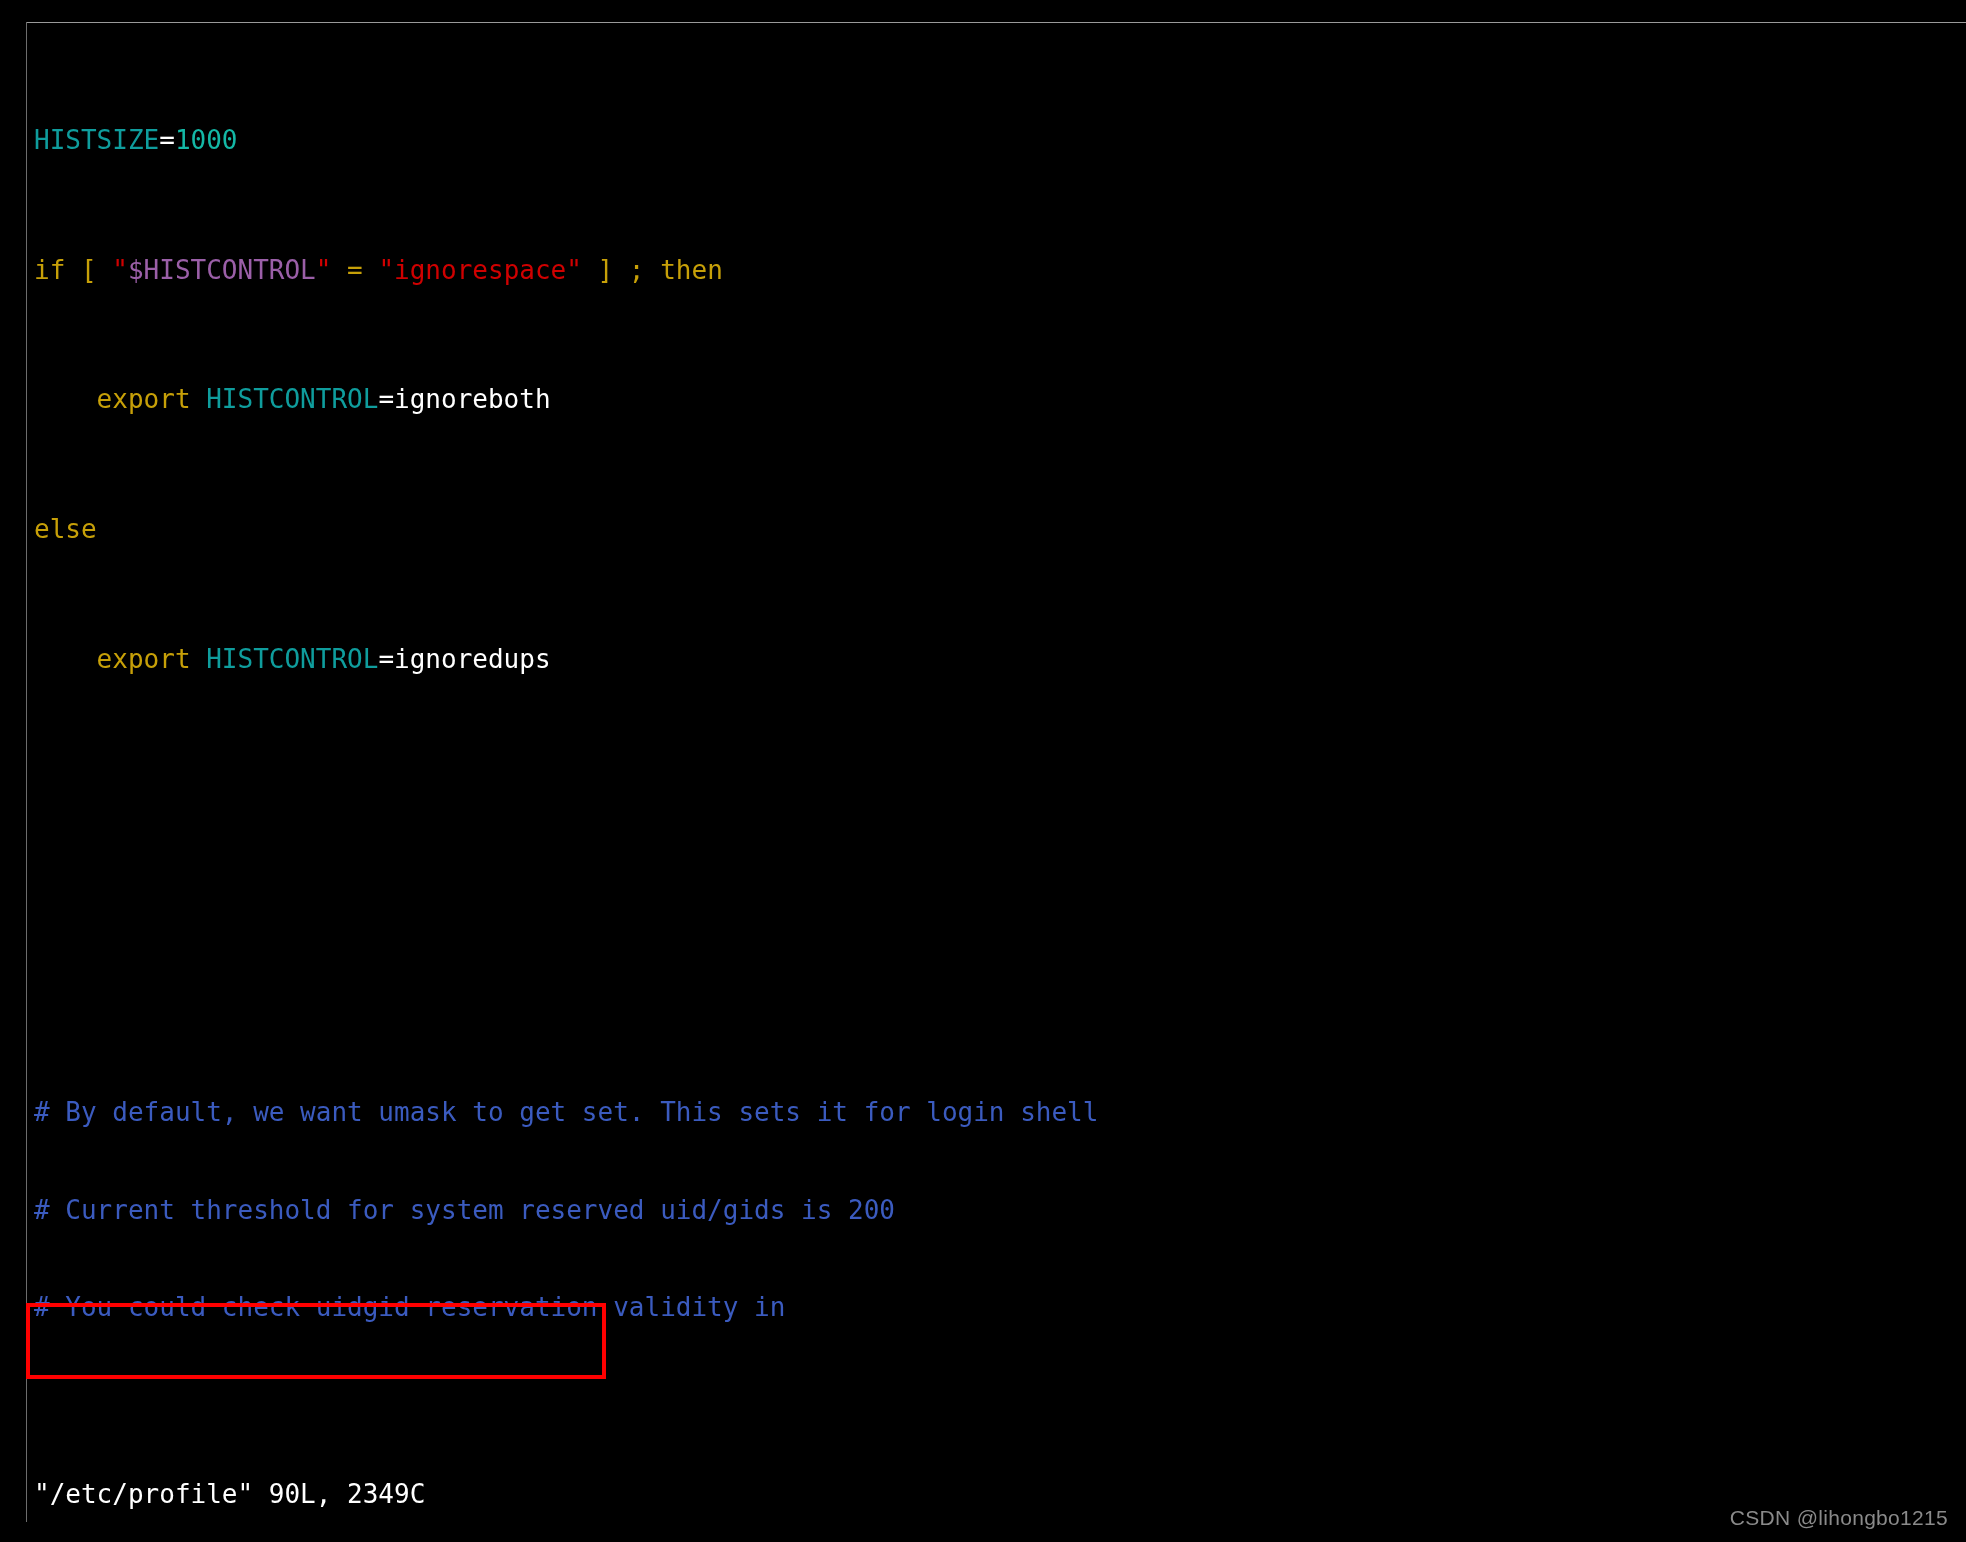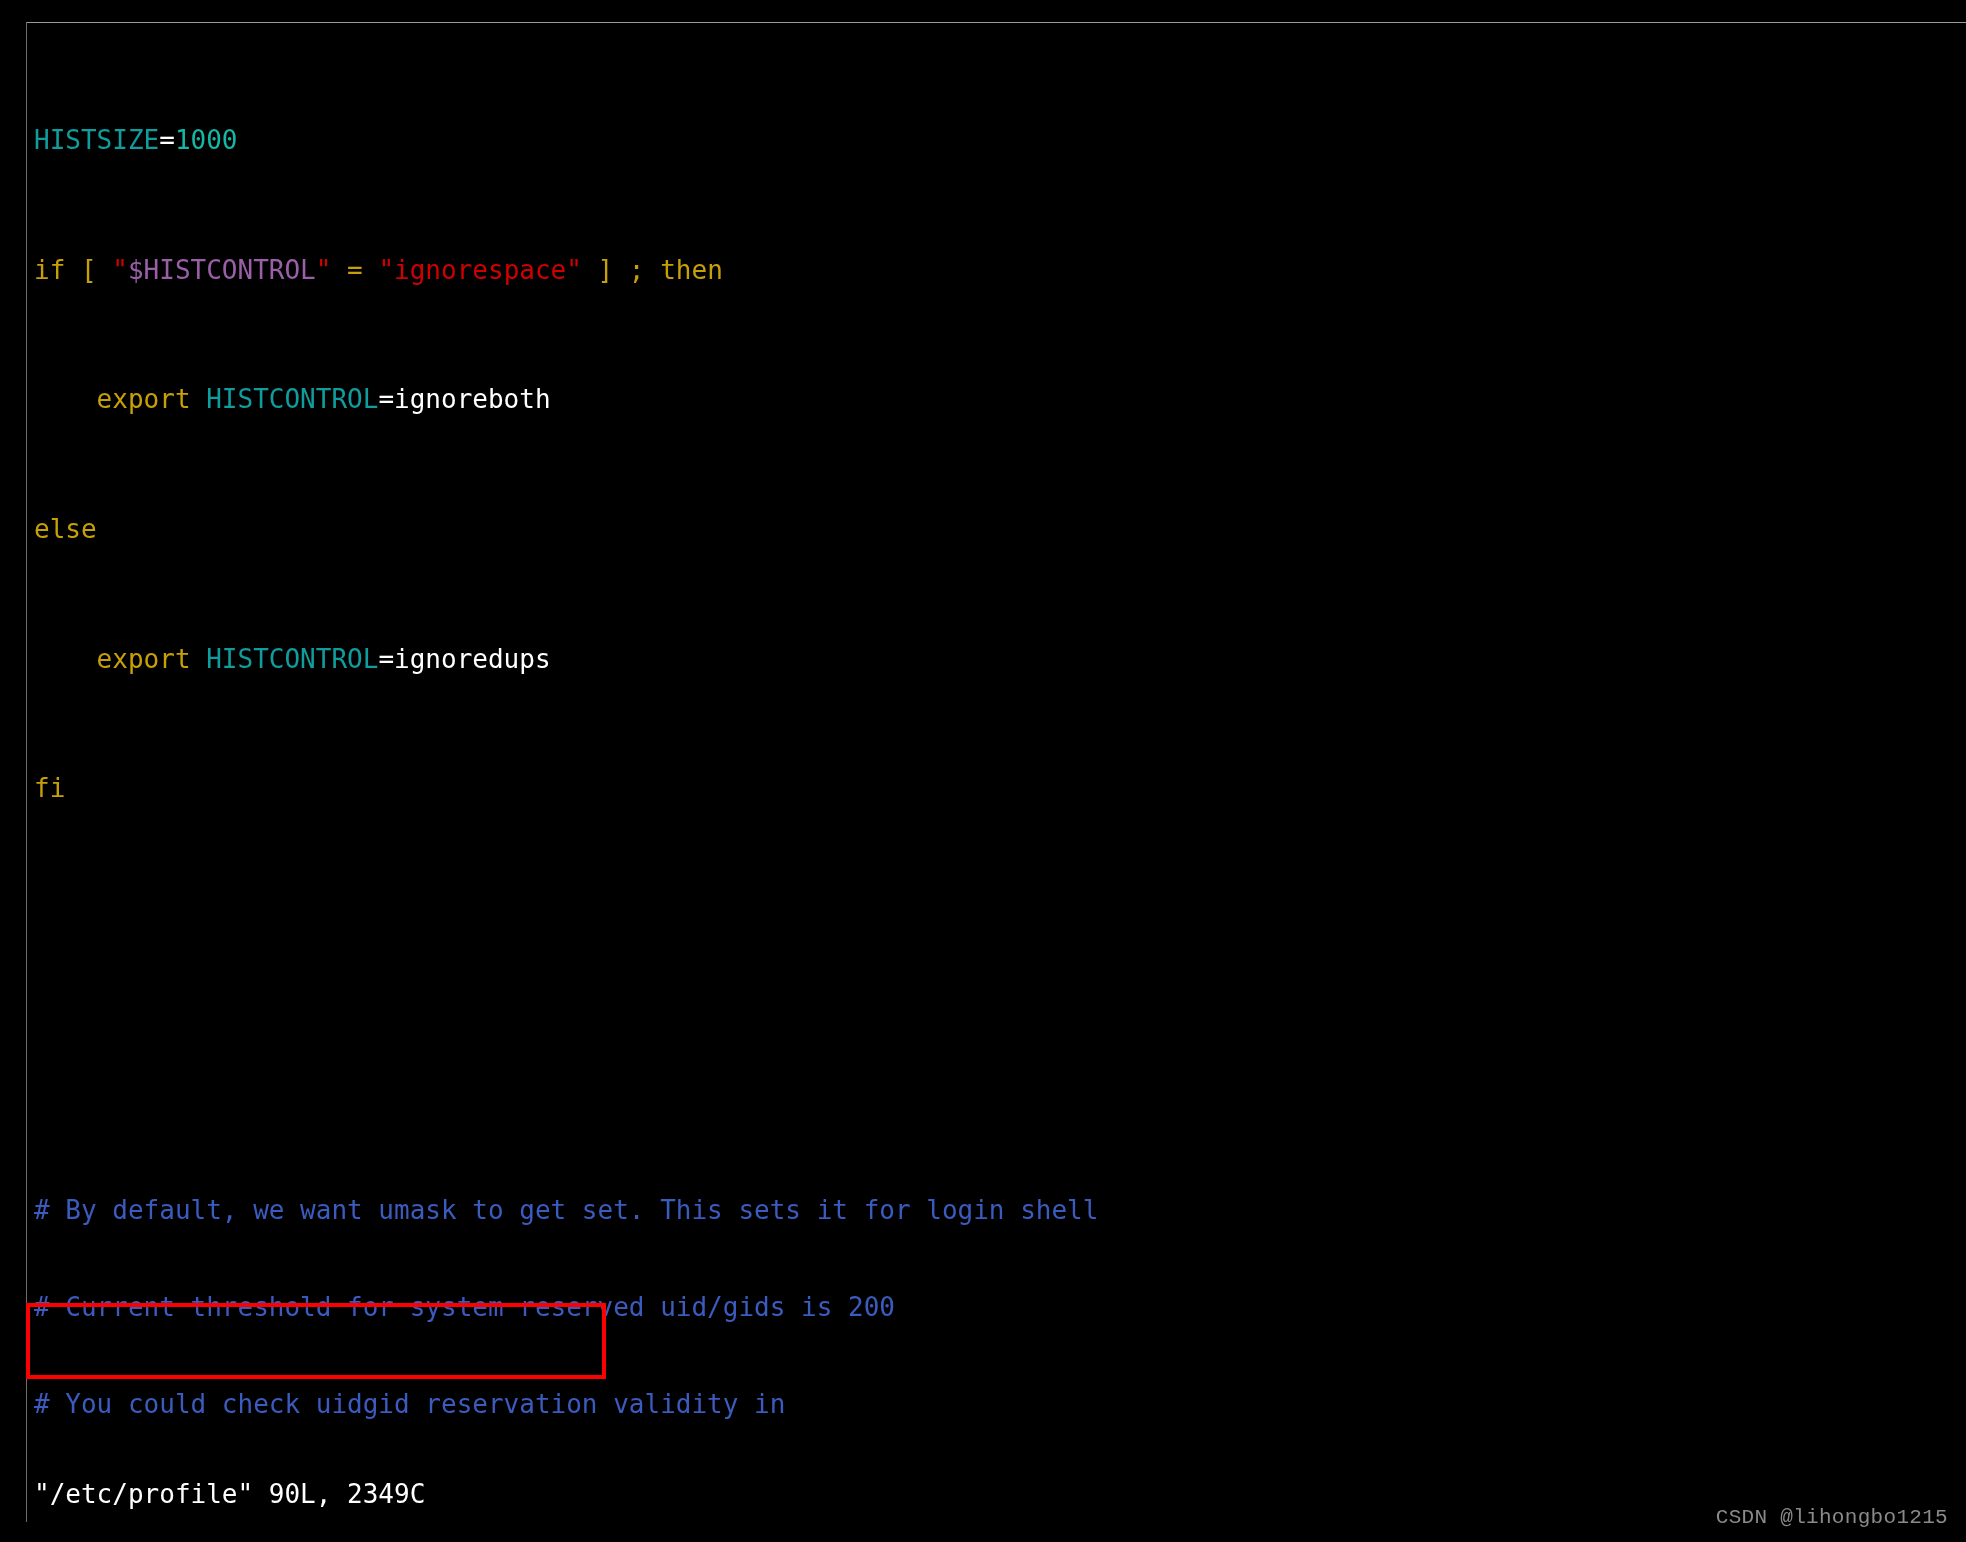--- a/index.html
+++ b/index.html
@@ -90,21 +90,21 @@
     white-space: pre;
   }
 
   
   #watermark {
     position: absolute;
     right: 18px;
     bottom: 8px;
     color: #8a8a8a;
     font-size: 21px;
-    font-family: Liberation Mono, monospace;
+    font-family: Liberation Sans, sans-serif;
     letter-spacing: .3px;
   }
 </style>
 </head>
 <body>
 
 <div id="terminal">
 
   <div id="top-rule"></div>
   <div id="left-rule"></div>
@@ -114,21 +114,20 @@
     <span class="ln"><span class="ident">HISTSIZE</span><span class="white">=</span><span class="num">1000</span></span>
 
     <span class="ln"><span class="kw">if</span><span class="op"> [ </span><span class="str">"</span><span class="var">$HISTCONTROL</span><span class="str">"</span><span class="op"> = </span><span class="str">"ignorespace"</span><span class="op"> ] ; </span><span class="kw">then</span></span>
 
     <span class="ln"><span class="kw">    export </span><span class="ident">HISTCONTROL</span><span class="plain">=ignoreboth</span></span>
 
     <span class="ln"><span class="kw">else</span></span>
 
     <span class="ln"><span class="kw">    export </span><span class="ident">HISTCONTROL</span><span class="plain">=ignoredups</span></span>
 
-    <span class="ln"><span class="kw">fi</span></span>
 
     <span class="ln"> </span>
 
 
     <span class="ln"> </span>
 
     <span class="ln"><span class="cmt"># By default, we want umask to get set. This sets it for login shell</span></span>
     <span class="ln"><span class="cmt"># Current threshold for system reserved uid/gids is 200</span></span>
     <span class="ln"><span class="cmt"># You could check uidgid reservation validity in</span></span>
     

